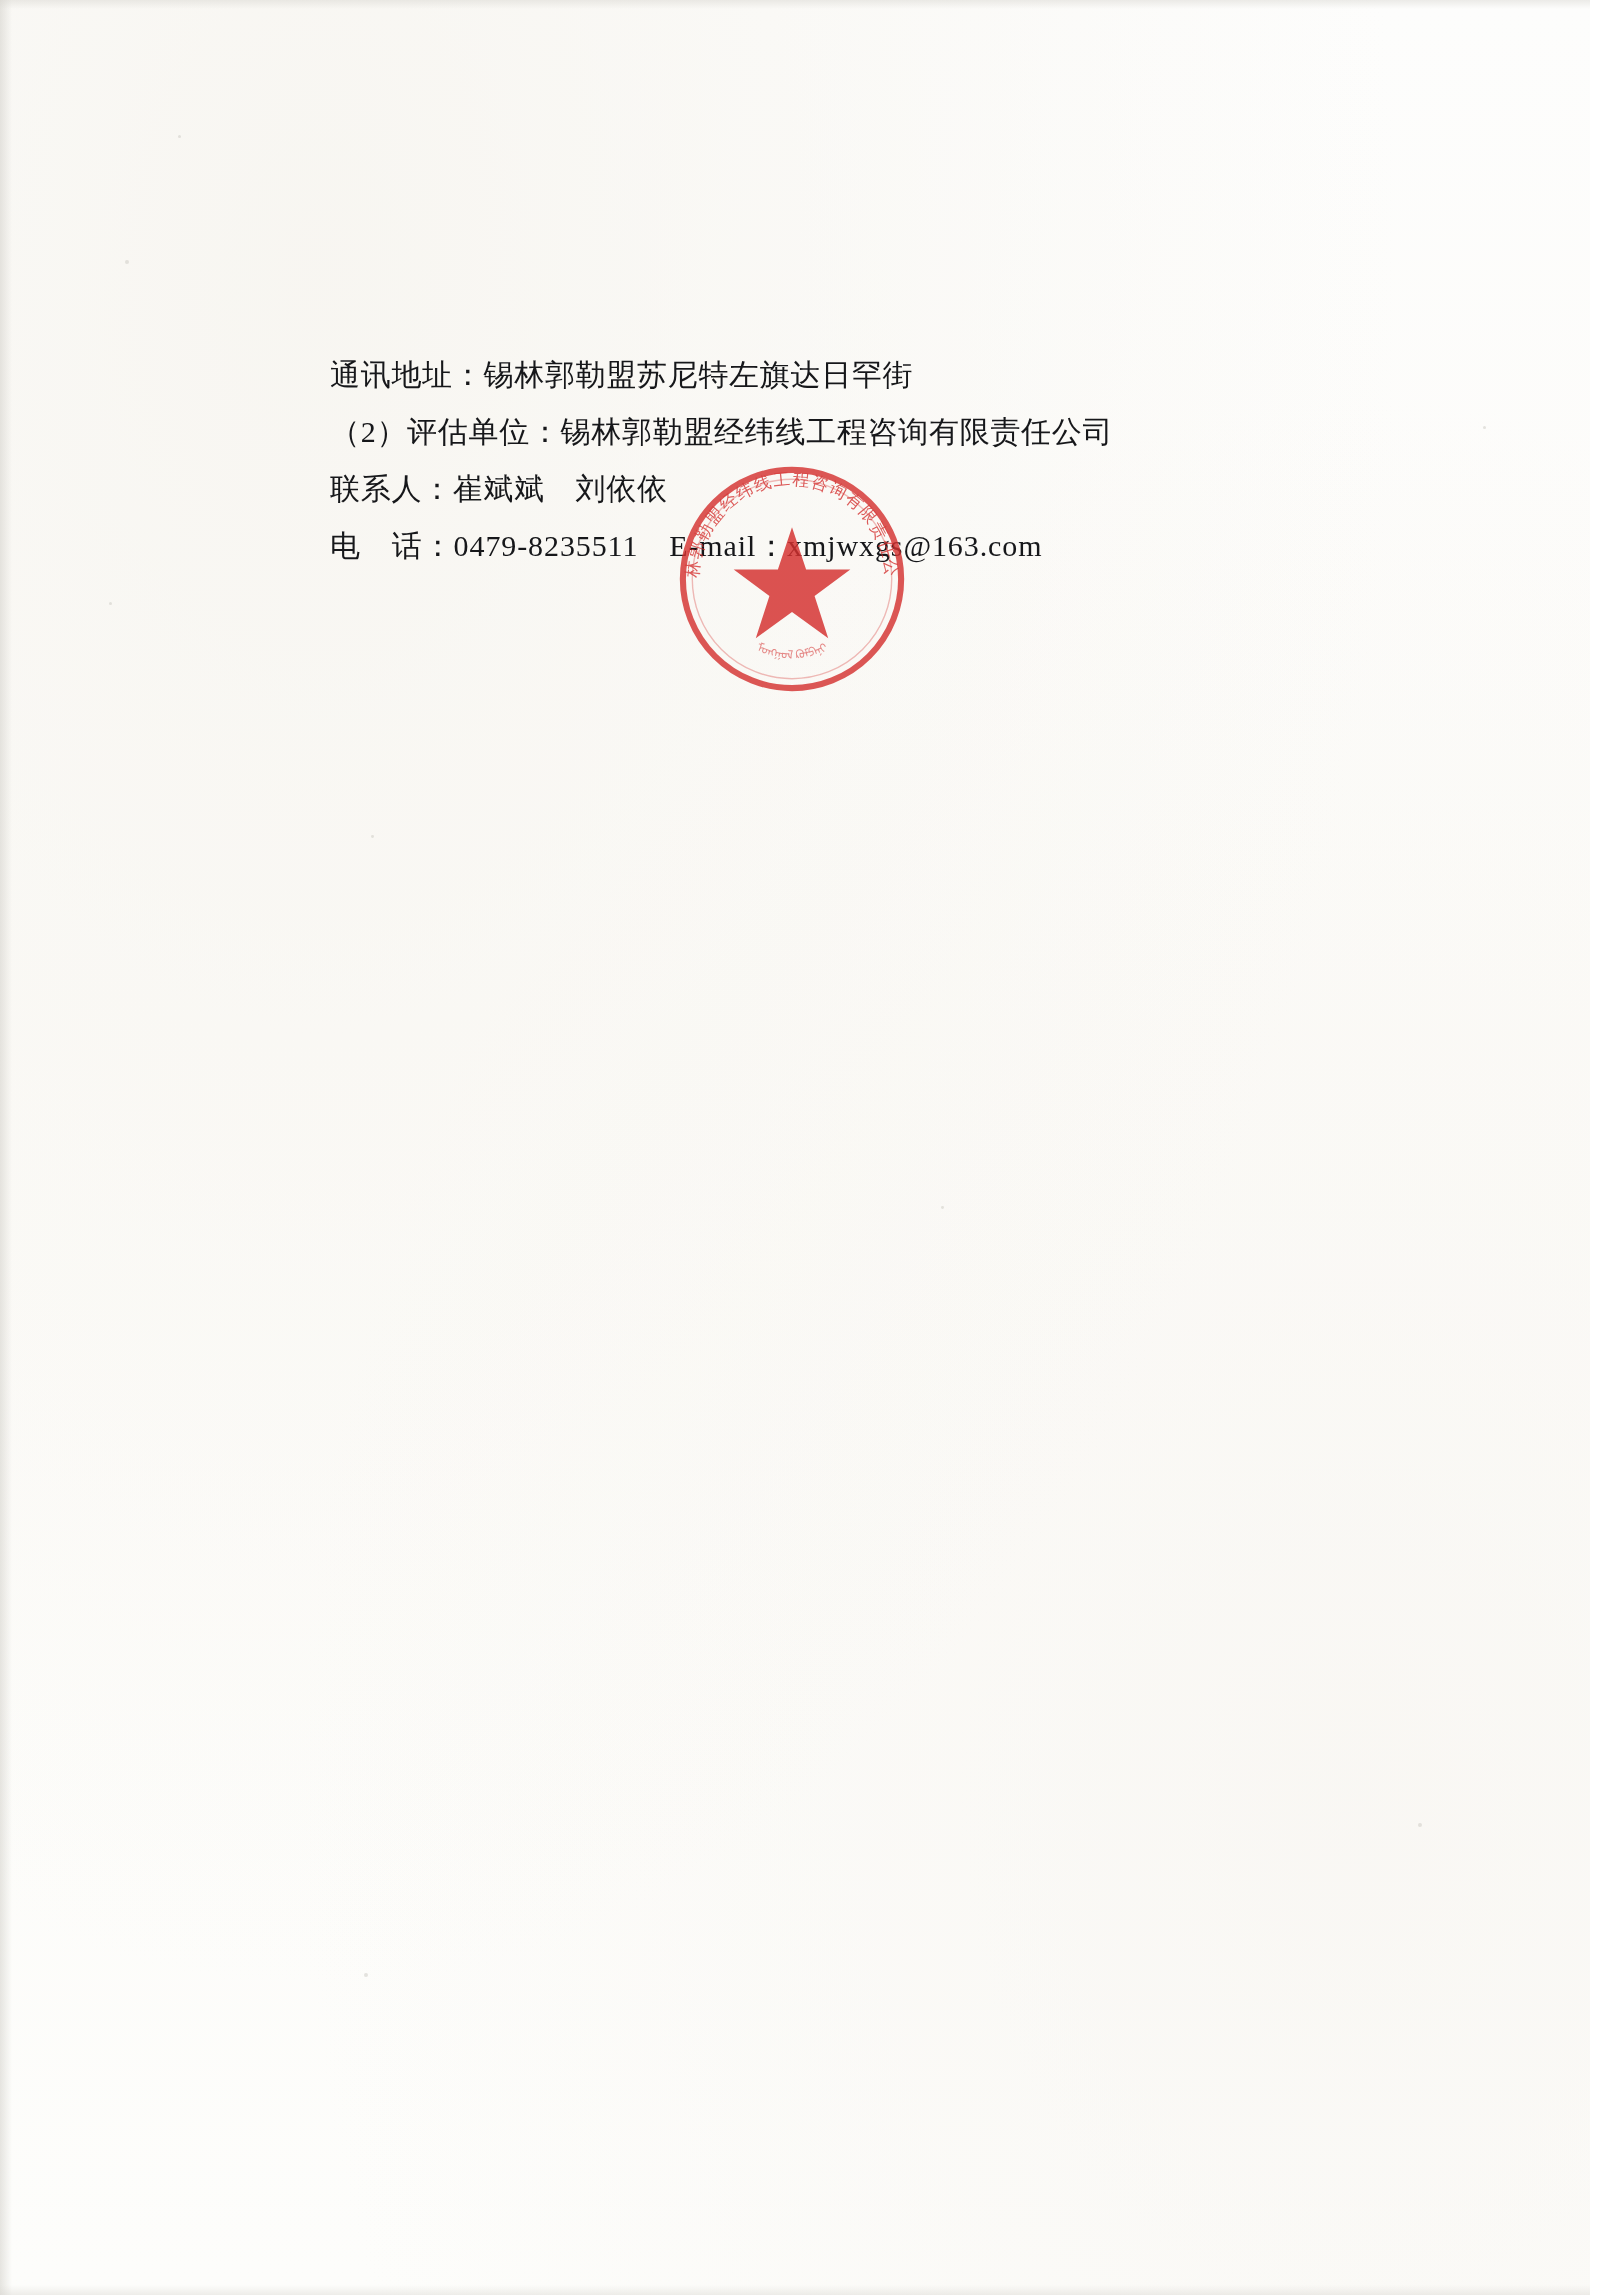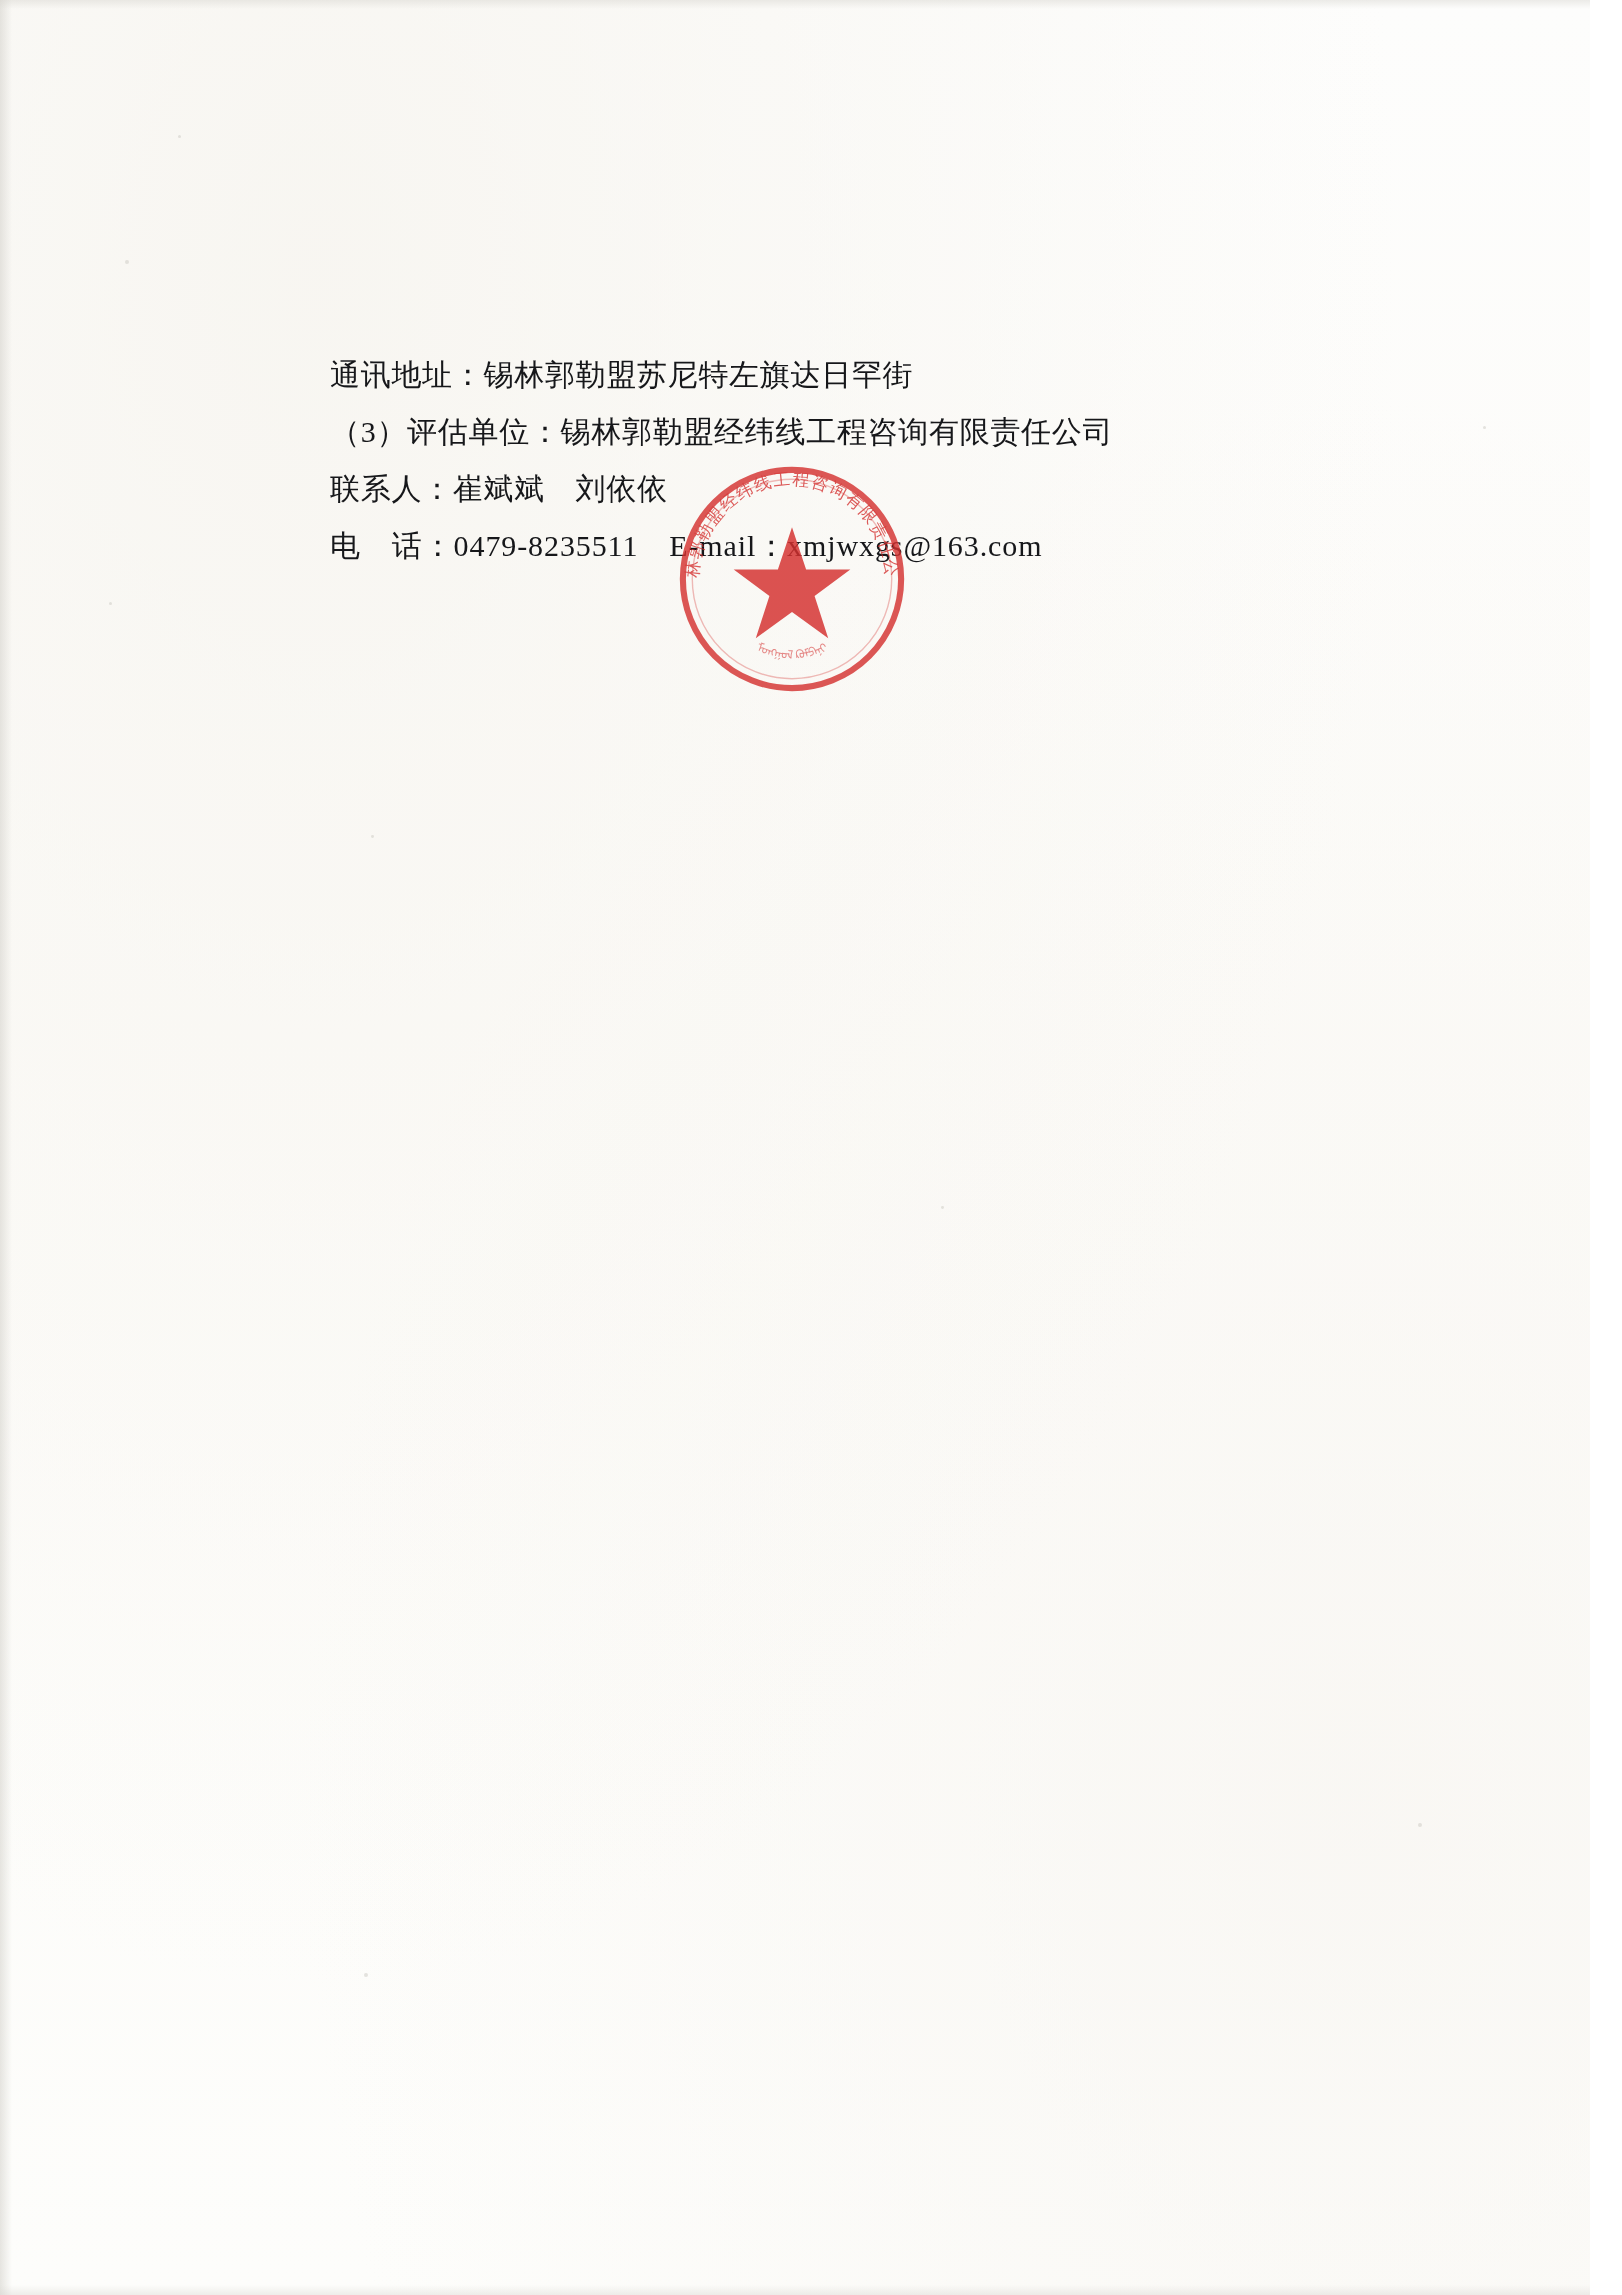--- a/index.html
+++ b/index.html
@@ -100,21 +100,21 @@
   <div class="speck" style="left:125px;top:260px;width:3.8px;height:3.8px;"></div>
   <div class="speck" style="left:109px;top:602px;width:3.3px;height:3.3px;"></div>
   <div class="speck" style="left:1483px;top:426px;width:3.3px;height:3.3px;"></div>
   <div class="speck" style="left:371px;top:835px;width:2.8px;height:2.8px;"></div>
   <div class="speck" style="left:1418px;top:1823px;width:3.8px;height:3.8px;"></div>
   <div class="speck" style="left:364px;top:1973px;width:3.8px;height:3.8px;"></div>
   <div class="speck" style="left:941px;top:1206px;width:2.8px;height:2.8px;"></div>
 
   <div class="text-block">
     <div class="doc-line">通讯地址：锡林郭勒盟苏尼特左旗达日罕街</div>
-    <div class="doc-line">（3）评估单位：锡林郭勒盟经纬线工程咨询有限责任公司</div>
+    <div class="doc-line">（2）评估单位：锡林郭勒盟经纬线工程咨询有限责任公司</div>
     <div class="doc-line">联系人：崔斌斌　刘依依</div>
     <div class="doc-line mono-ish">电　话：0479-8235511　E-mail：xmjwxgs@163.com</div>
   </div>
 
   <div class="seal">
     <svg viewBox="0 0 540 540" xmlns="http://www.w3.org/2000/svg">
       <defs>
         <path id="sealArcTop" d="M 70,270 A 200,200 0 0 1 470,270"></path>
         <path id="sealArcBottom" d="M 100,270 A 170,170 0 0 0 440,270"></path>
       </defs>

